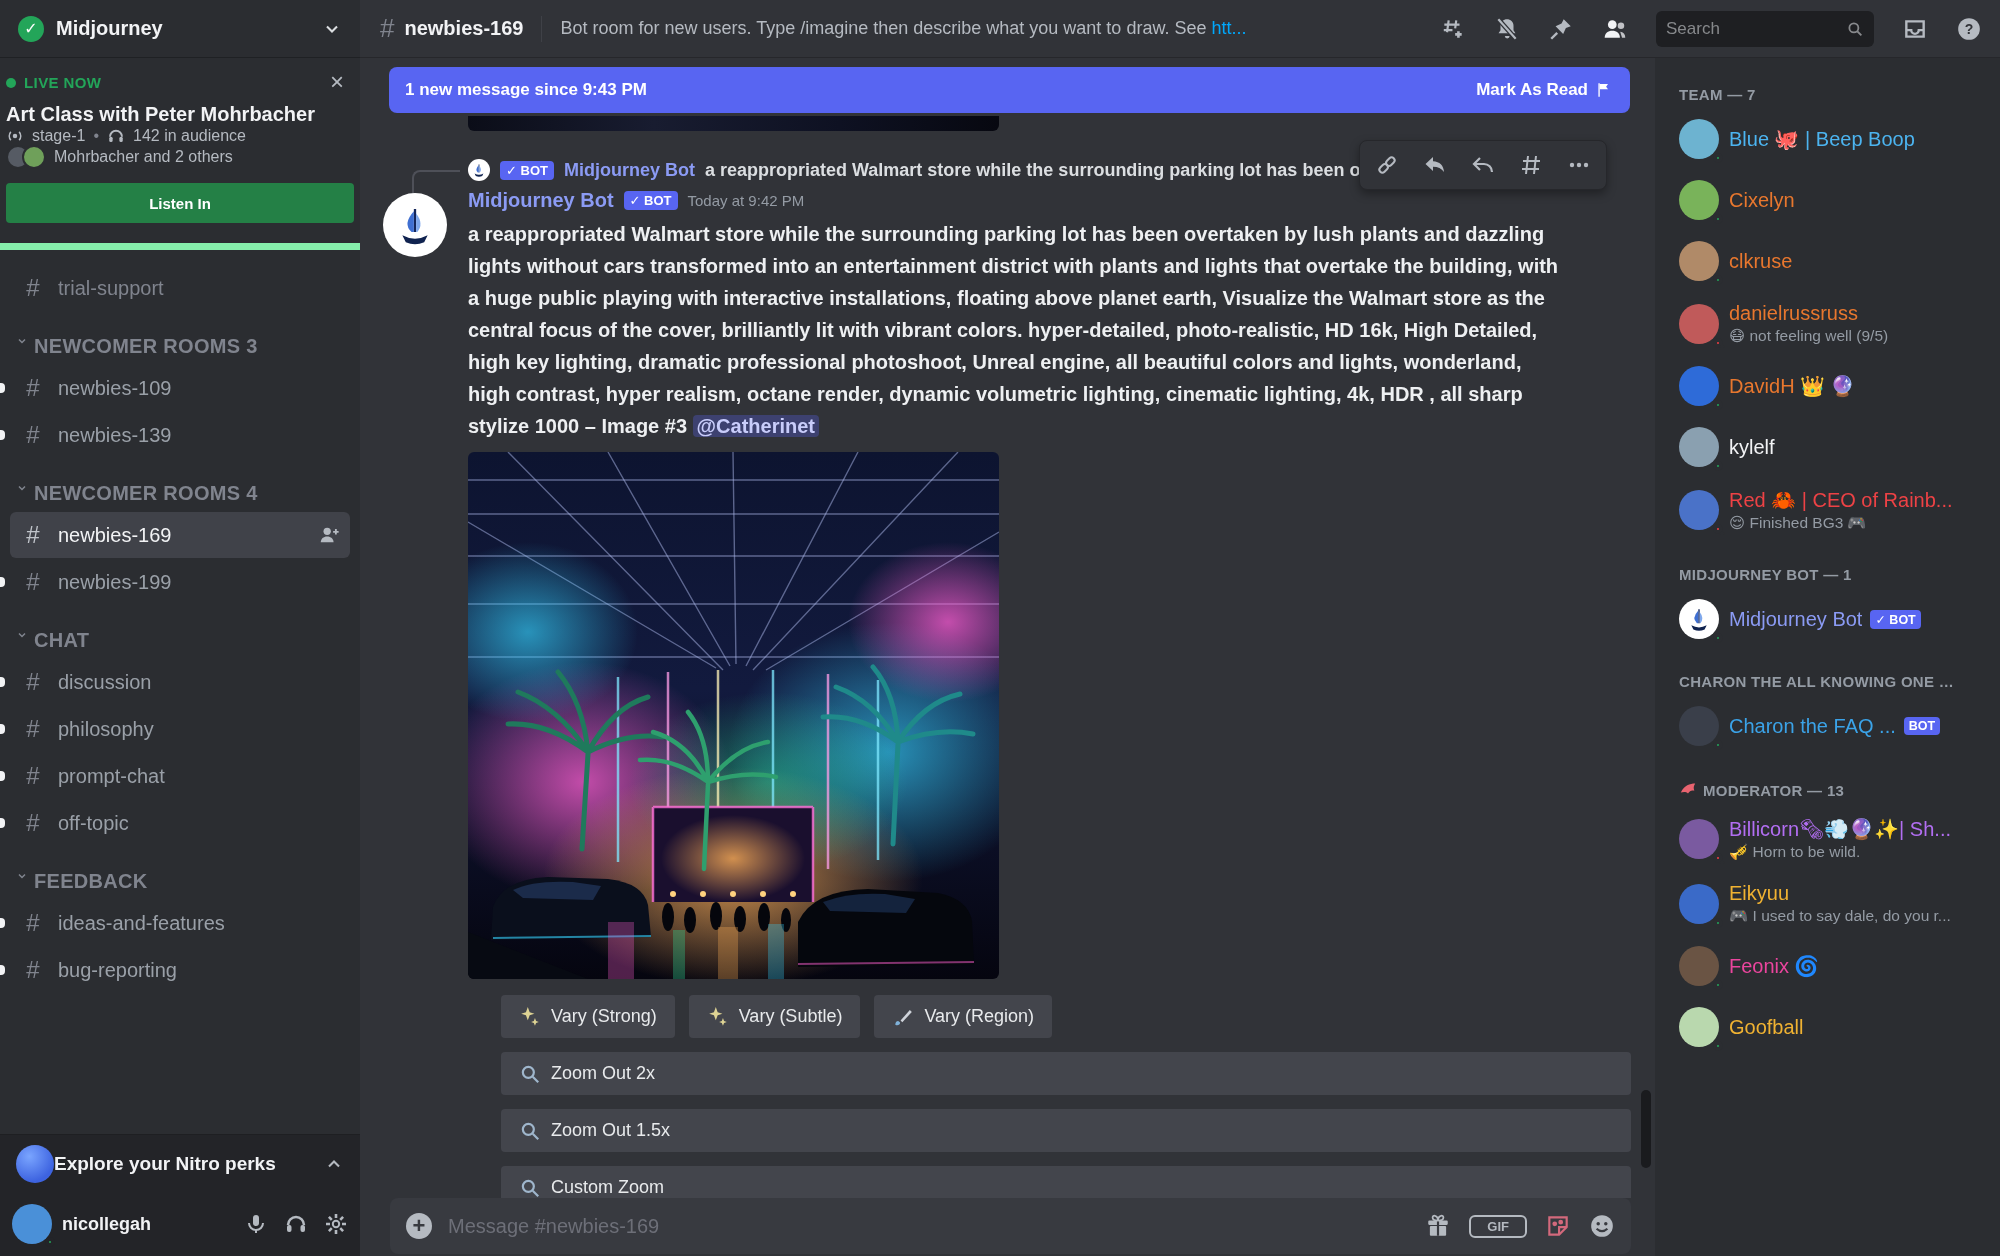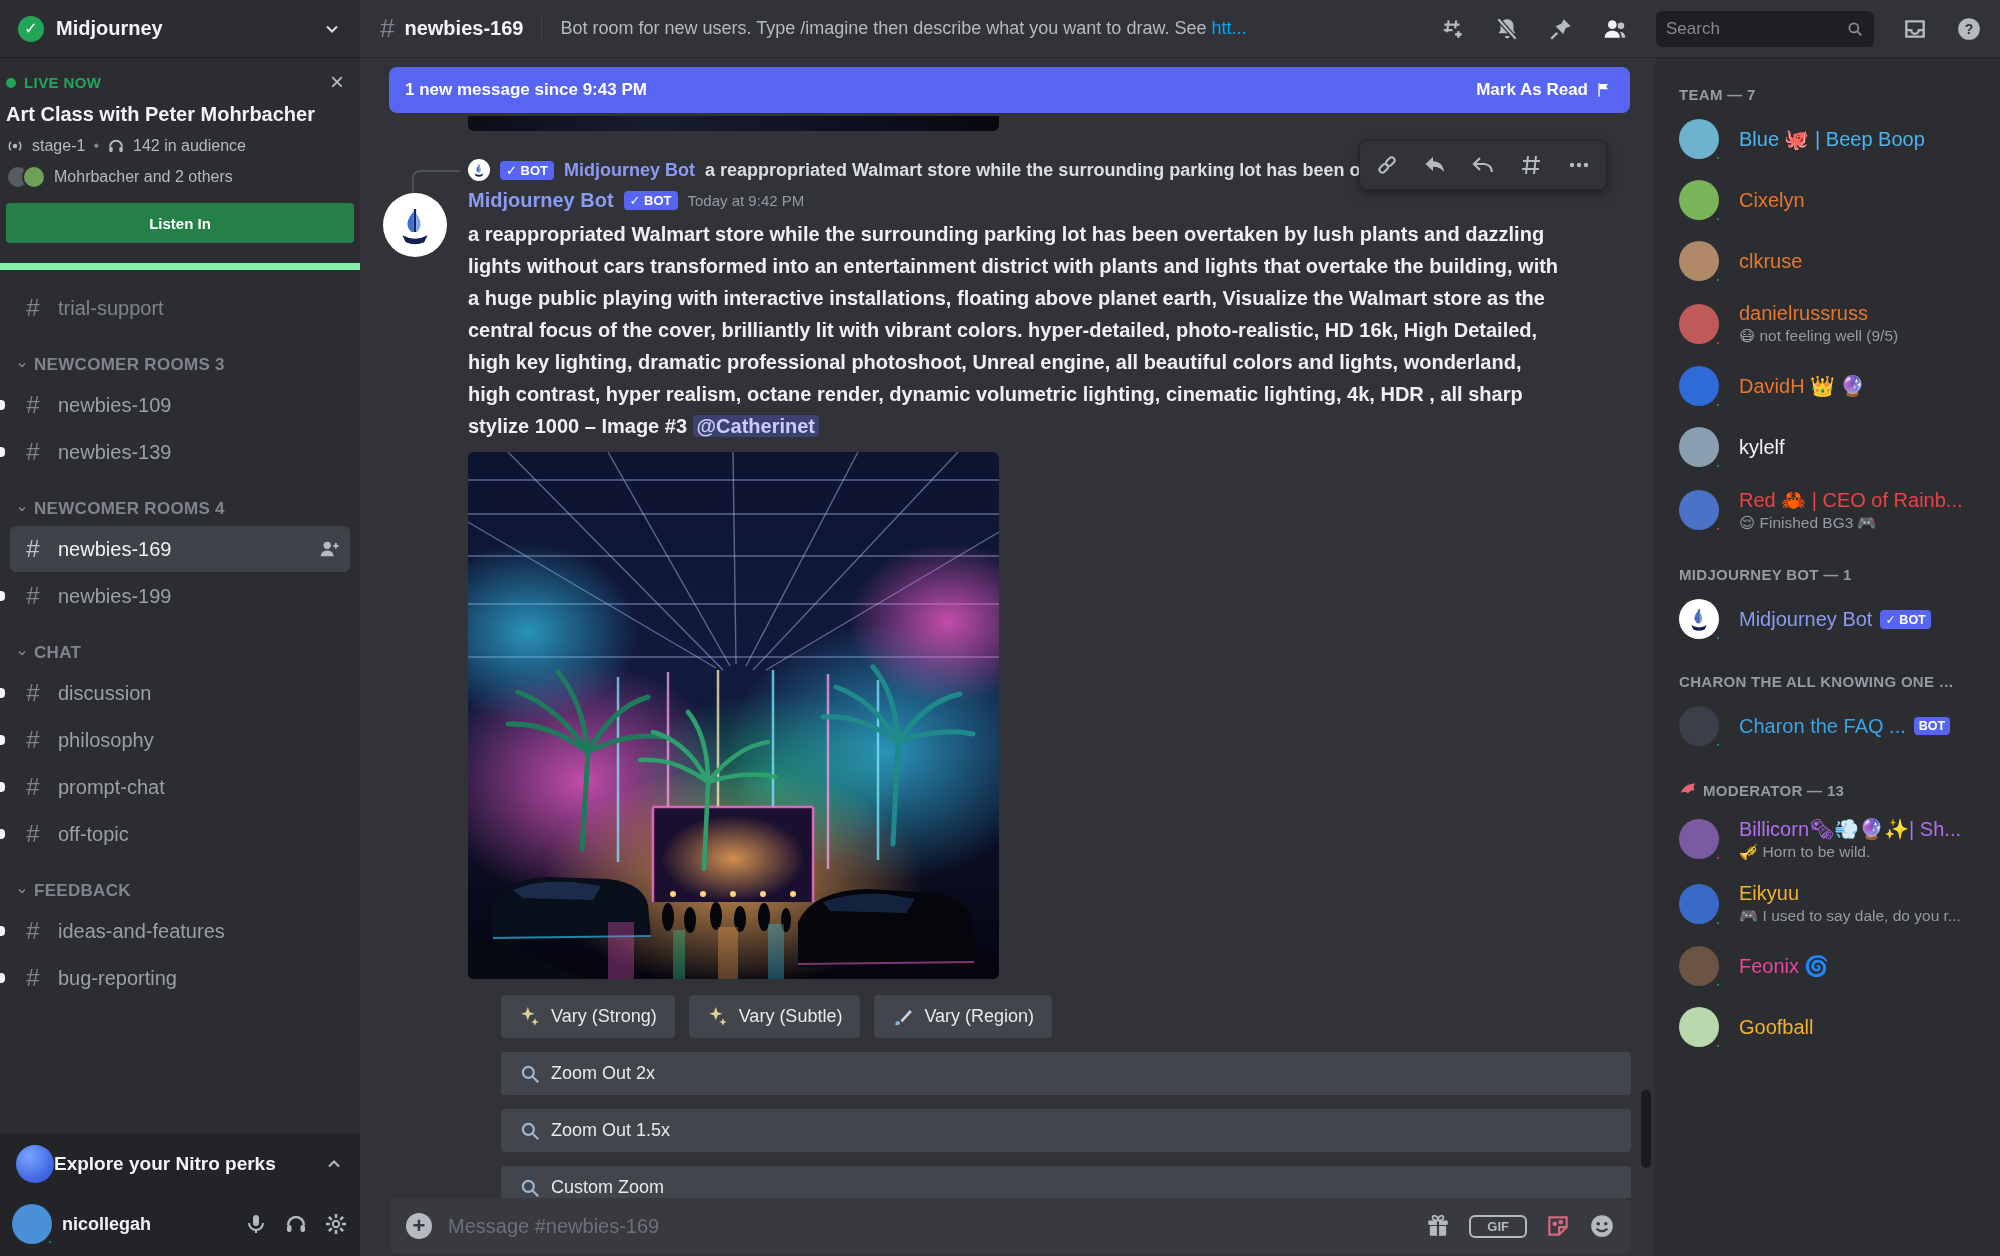--- a/index.html
+++ b/index.html
@@ -13,39 +13,39 @@
   .server-badge { width:26px; height:26px; border-radius:50%; background:#23a559; color:#fff; font-size:16px; font-weight:700; display:flex; align-items:center; justify-content:center; }
   .server-name { flex:1; font-size:20px; font-weight:700; color:#f2f3f5; white-space:nowrap; overflow:hidden; }
   .icon-btn { color:#b5bac1; display:flex; align-items:center; justify-content:center; }
   .icon-btn svg { display:block; }
 
   .live-card { padding:16px 6px 20px; border-bottom:7px solid #86efac; position:relative; }
   .live-label { display:flex; align-items:center; gap:8px; color:#23a559; font-size:15px; font-weight:700; letter-spacing:.4px; }
   .live-dot { width:10px; height:10px; border-radius:50%; background:#23a559; }
   .live-close { position:absolute; right:16px; top:12px; color:#b5bac1; font-size:24px; line-height:1; cursor:pointer; }
   .live-title { margin-top:10px; font-size:20px; font-weight:700; color:#f2f3f5; line-height:1.3; }
-  .live-meta, .live-hosts { margin-top:10px; display:flex; align-items:center; gap:8px; color:#b5bac1; font-size:16px; }
+  .live-meta, .live-hosts { display:flex; align-items:center; gap:8px; color:#b5bac1; font-size:16px; }
   .meta-sep { color:#80848e; }
   .mini-avatars { display:flex; }
   .mini-avatar { width:24px; height:24px; border-radius:50%; border:2px solid #2b2d31; }
   .mini-avatar + .mini-avatar { margin-left:-8px; }
   .listen-btn { margin-top:14px; width:100%; height:40px; background:#248046; border:none; border-radius:4px; color:#fff; font-size:15px; font-weight:600; font-family:inherit; cursor:pointer; }
 
   .channels { flex:1; overflow:hidden; padding-top:14px; }
   .channel { height:46px; display:flex; align-items:center; gap:12px; padding:0 10px; margin:1px 10px; border-radius:6px; color:#80848e; position:relative; cursor:pointer; }
   .channel .ch-hash { font-size:24px; font-weight:500; width:26px; text-align:center; color:#80848e; }
   .channel .ch-name { flex:1; font-size:20px; font-weight:500; white-space:nowrap; overflow:hidden; text-overflow:ellipsis; }
   .channel.unread .ch-name { color:#9aa0a8; }
   .channel.selected { background:#404249; }
   .channel.selected .ch-name { color:#f2f3f5; }
   .channel.selected .ch-hash { color:#c0c4ca; }
   .unread-pill { position:absolute; left:-10px; top:50%; transform:translateY(-50%); width:5px; height:10px; background:#f2f3f5; border-radius:0 4px 4px 0; }
   .invite { color:#b5bac1; }
   .section { margin-top:24px; }
-  .section-header { display:flex; align-items:center; gap:6px; padding:0 16px 6px; color:#80848e; font-size:17px; font-weight:700; letter-spacing:.3px; cursor:pointer; }
+  .section-header { display:flex; align-items:flex-start; gap:6px; padding:0 16px 6px; color:#80848e; font-size:20px; font-weight:700; letter-spacing:.3px; cursor:pointer; }
   .sec-chev { width:12px; height:12px; }
 
   .nitro-bar { height:58px; min-height:58px; background:#232428; border-top:1px solid #1e1f22; display:flex; align-items:center; gap:0; padding:0 16px; cursor:pointer; }
   .nitro-icon { width:38px; height:38px; border-radius:50%; background:radial-gradient(circle at 35% 30%, #7aa5ff, #3d63e0 70%); }
   .nitro-label { flex:1; font-size:19px; font-weight:600; color:#f2f3f5; }
   .user-area { height:64px; min-height:64px; background:#232428; display:flex; align-items:center; gap:10px; padding:8px 12px; }
   .user-avatar { width:40px; height:40px; border-radius:50%; background:#4a90d8; position:relative; }
   .user-avatar .presence { position:absolute; right:-3px; bottom:-3px; }
   .user-name { flex:1; font-size:18px; font-weight:600; color:#f2f3f5; }
   .user-icons { display:flex; gap:16px; color:#b5bac1; }
@@ -105,21 +105,21 @@
   .input-bar { height:56px; background:#383a40; border-radius:8px; display:flex; align-items:center; gap:16px; padding:0 16px; }
   .plus-icon { width:26px; height:26px; border-radius:50%; background:#b5bac1; color:#383a40; font-size:22px; font-weight:700; display:flex; align-items:center; justify-content:center; cursor:pointer; }
   .input-placeholder { flex:1; color:#6d6f78; font-size:20px; cursor:text; }
   .input-icons { display:flex; align-items:center; gap:18px; color:#b5bac1; }
   .gif-badge { border:2px solid currentColor; border-radius:6px; font-size:13px; font-weight:800; padding:2px 16px; cursor:pointer; }
 
   
   .members { width:345px; min-width:345px; background:#2b2d31; padding:22px 8px 0 16px; overflow:hidden; }
   .m-group { margin-bottom:20px; }
   .m-group-header { display:flex; align-items:center; gap:6px; padding:6px 8px 8px; color:#949ba4; font-size:15px; font-weight:700; letter-spacing:.3px; white-space:nowrap; overflow:hidden; }
-  .member { display:flex; align-items:center; gap:20px; padding:8px; margin-bottom:5px; border-radius:6px; cursor:pointer; }
+  .member { display:flex; align-items:center; gap:10px; padding:8px; margin-bottom:5px; border-radius:6px; cursor:pointer; }
   .m-avatar { width:40px; height:40px; border-radius:50%; position:relative; flex:none; display:flex; align-items:center; justify-content:center; overflow:visible; }
   .presence { width:10px; height:10px; border-radius:50%; border:4px solid #2b2d31; background:#23a559; position:absolute; right:-4px; bottom:-4px; }
   .presence.dnd { background:#f23f43; }
   .presence.dnd::after { content:""; position:absolute; left:2px; top:3.5px; width:6px; height:3px; border-radius:2px; background:#2b2d31; }
   .m-lines { min-width:0; }
   .m-name-row { display:flex; align-items:center; min-width:0; }
   .m-name { font-size:20px; font-weight:500; white-space:nowrap; overflow:hidden; text-overflow:ellipsis; max-width:225px; }
   .m-badge { background:#5865f2; color:#fff; font-size:12.5px; font-weight:700; border-radius:4px; padding:2px 5px; margin-left:8px; flex:none; white-space:nowrap; }
   .m-status { font-size:15.5px; color:#949ba4; margin-top:2px; white-space:nowrap; overflow:hidden; text-overflow:ellipsis; max-width:255px; }
 </style>

